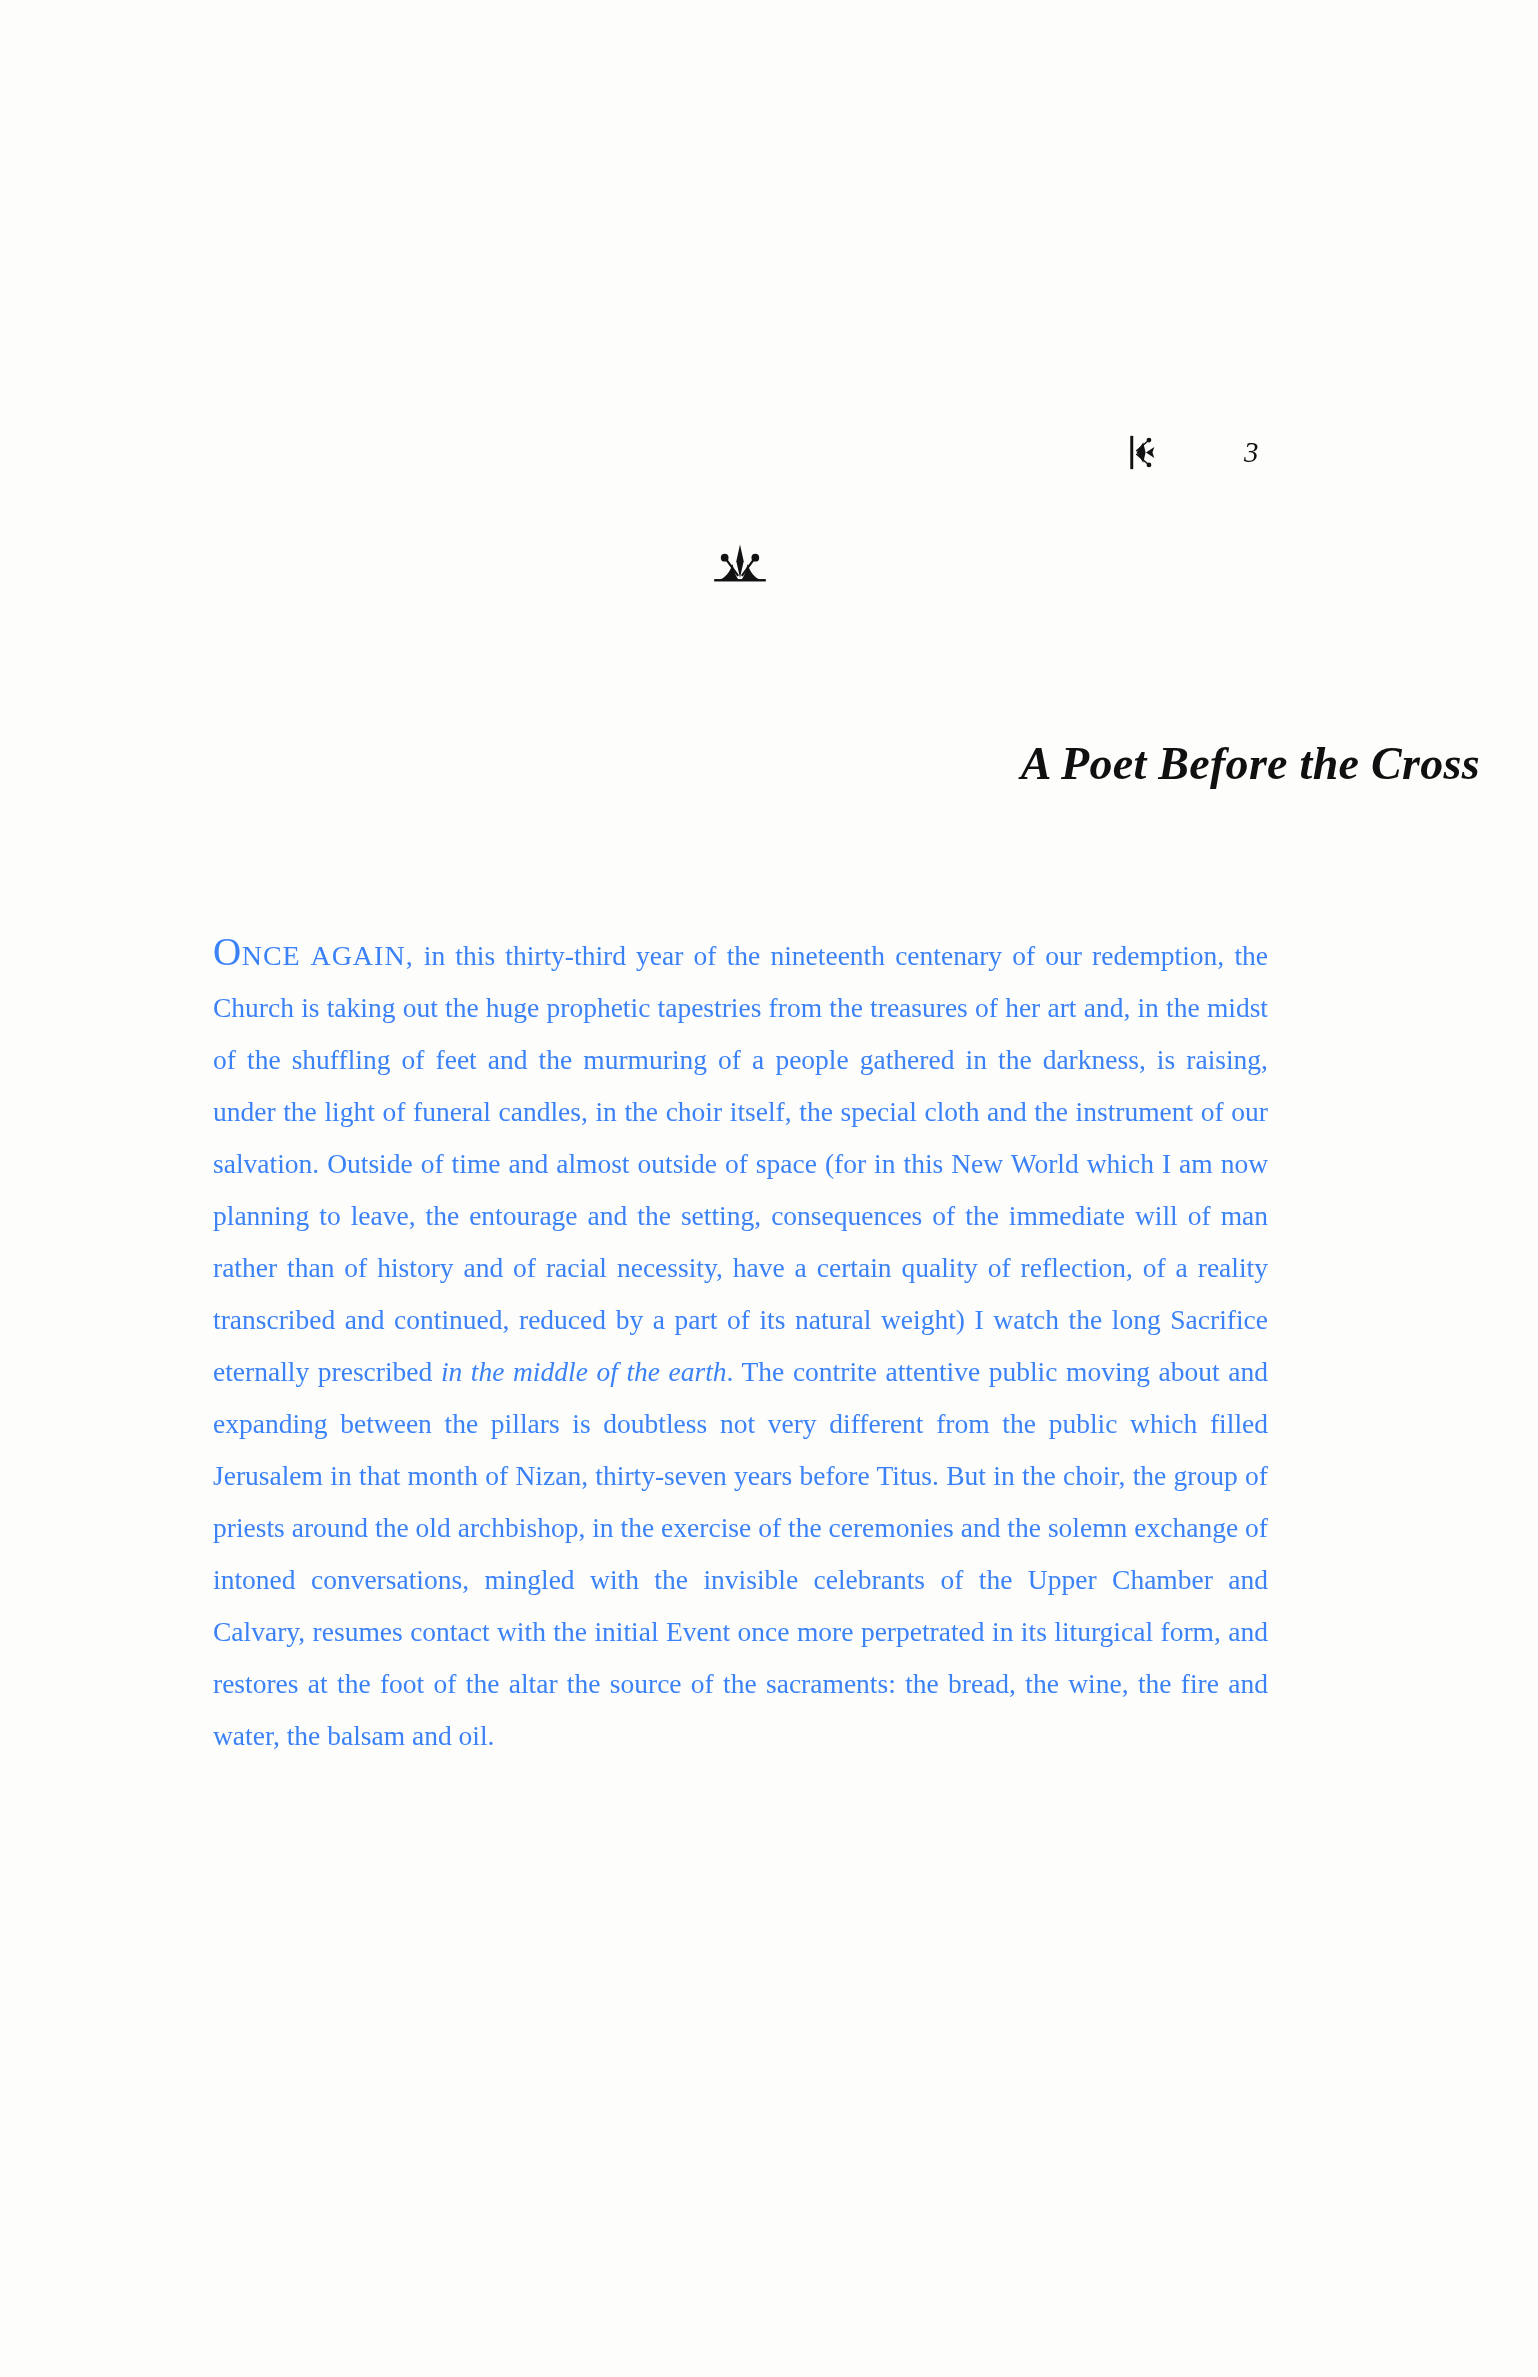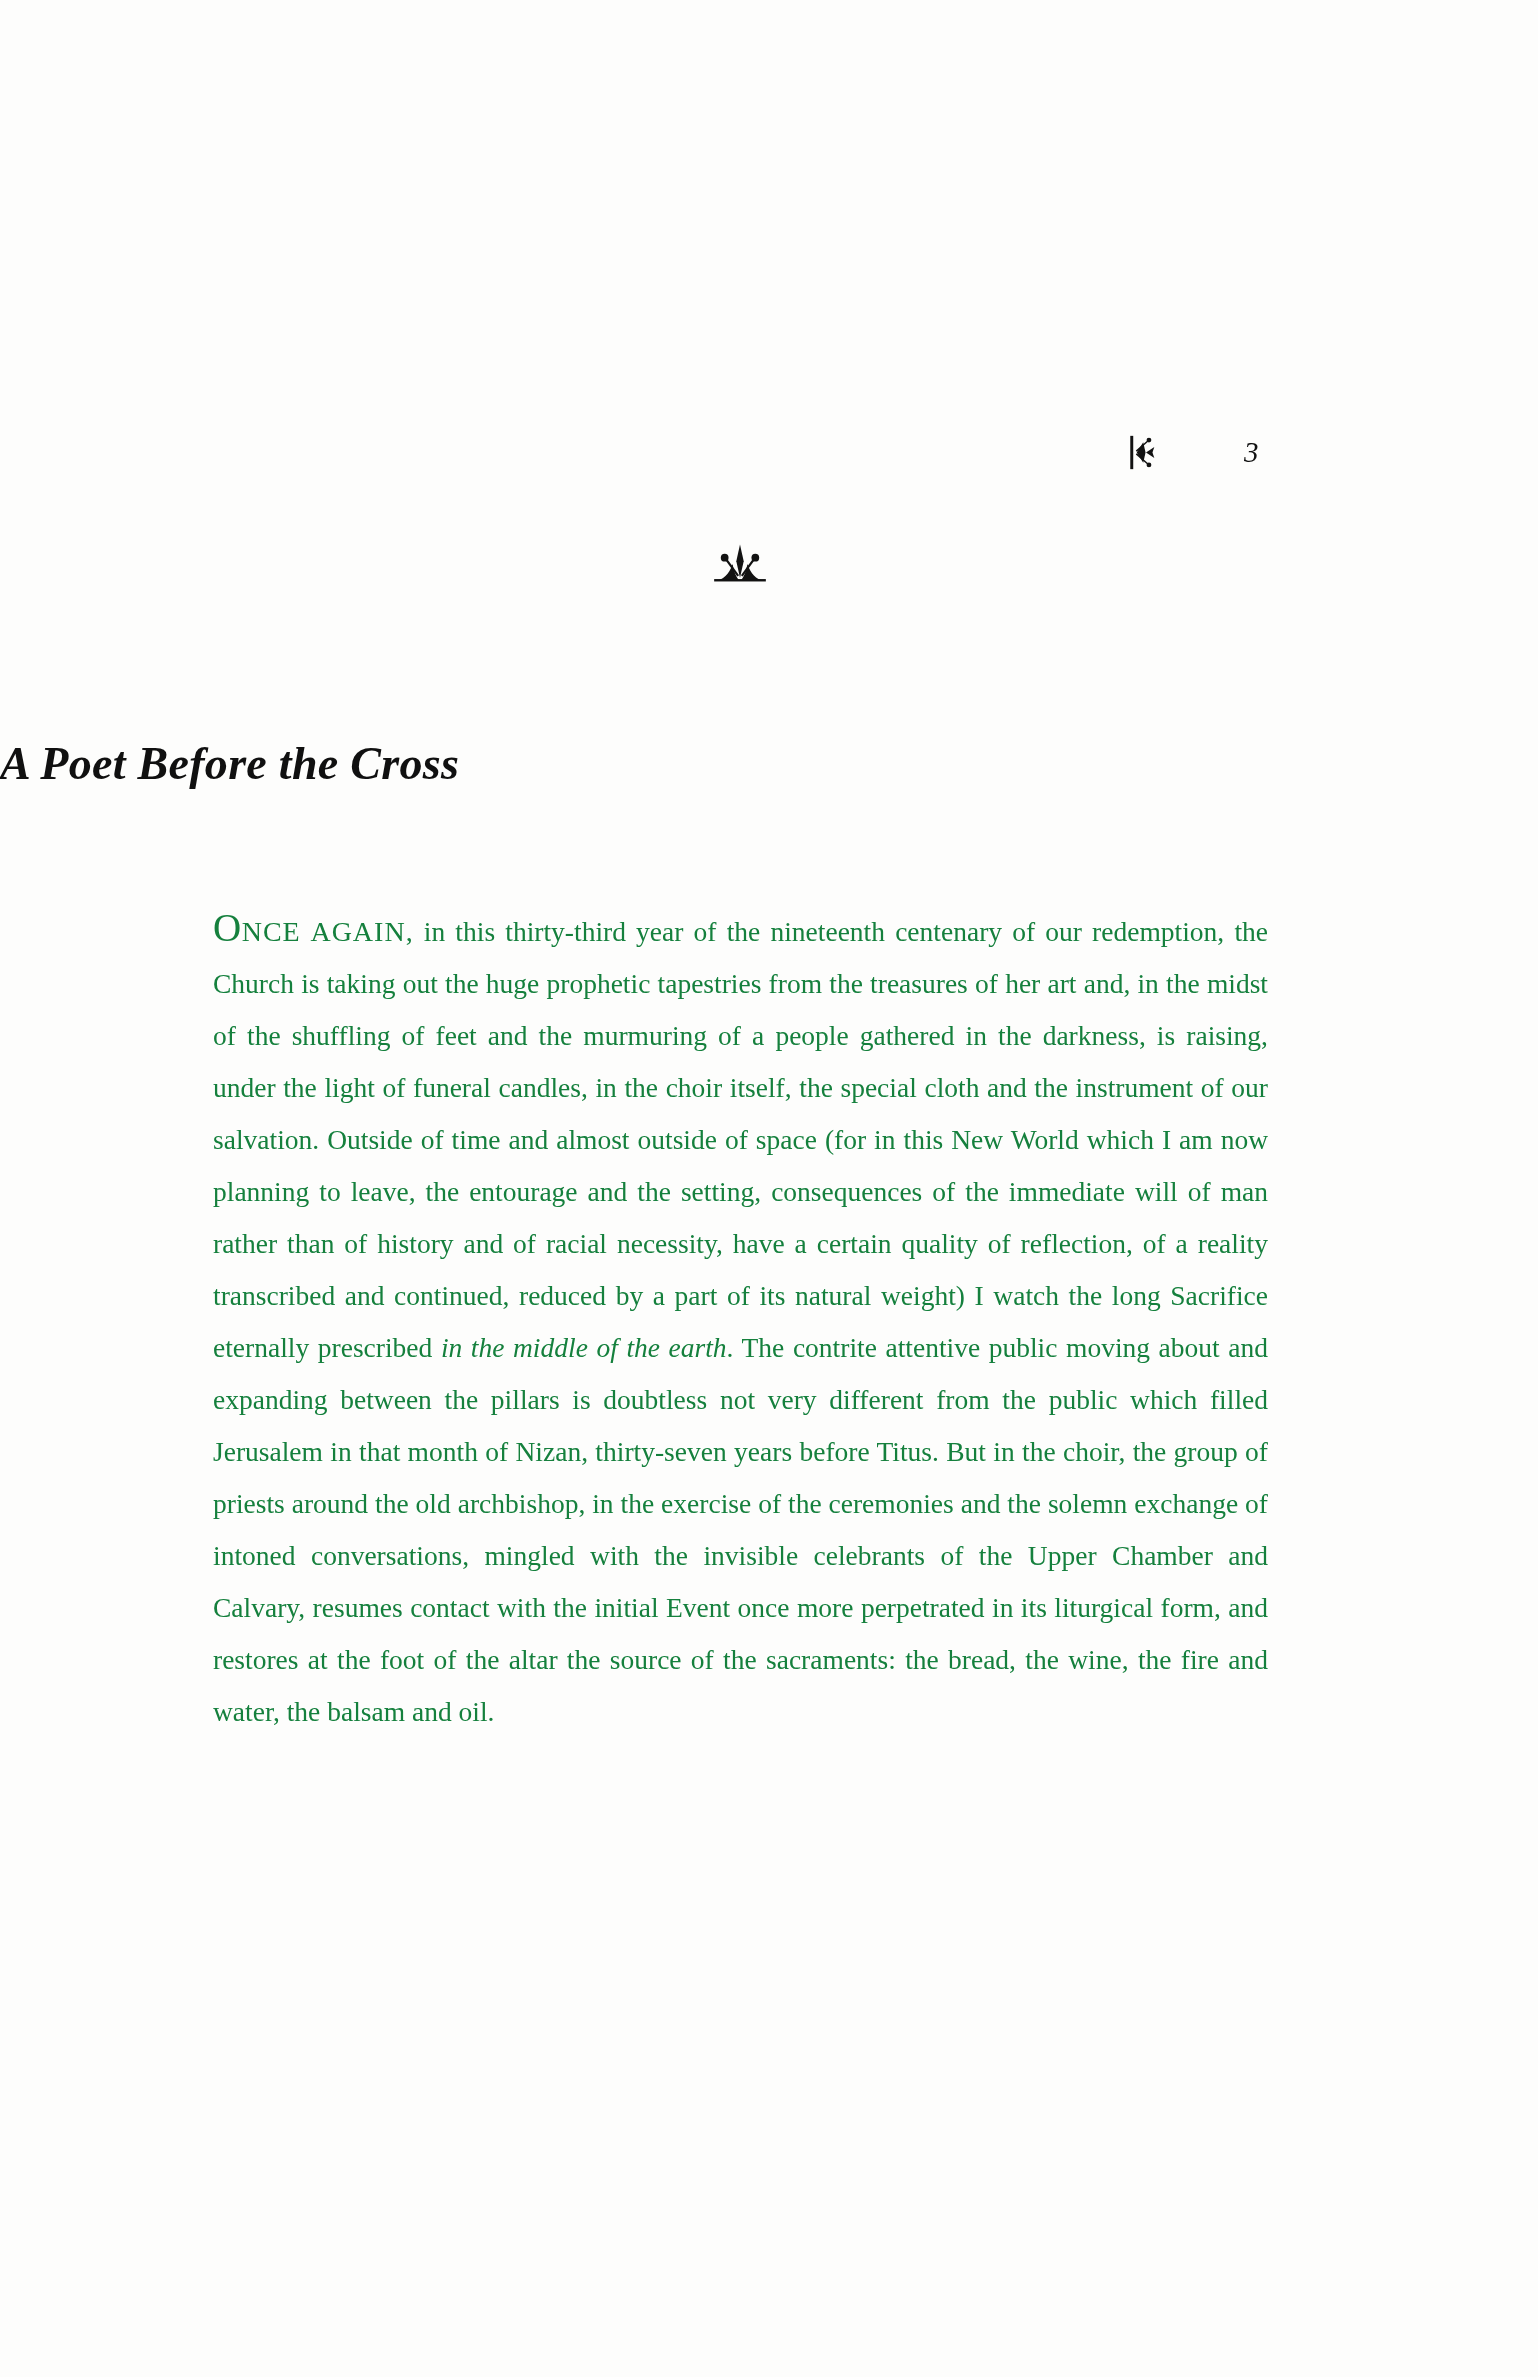--- a/index.html
+++ b/index.html
@@ -66,42 +66,42 @@
     margin-left: -58px;
   }
   .chapter-ornament svg { display: block; }
 
   
   .chapter-title {
     position: absolute;
     left: 0;
     top: 708px;
     width: 1538px;
-    text-align: left;
+    text-align: right;
     font-style: italic;
     font-size: 46px;
     line-height: 1.1;
     color: #101010;
     letter-spacing: 0.3px;
     
     padding-right: 58px;
     box-sizing: border-box;
   }
 
   
   .body-text {
     position: absolute;
     left: 213px;
-    top: 906px;
+    top: 930px;
     width: 1055px;
     font-size: 27.5px;
     line-height: 52px;
     text-align: justify;
     text-justify: inter-word;
-    color: #15803d;
+    color: #3b82f6;
     hyphens: manual;
     -webkit-hyphens: manual;
   }
 
   .body-text p {
     margin: 0;
     text-indent: 43px;
   }
   .body-text p.first {
     text-indent: 0;

